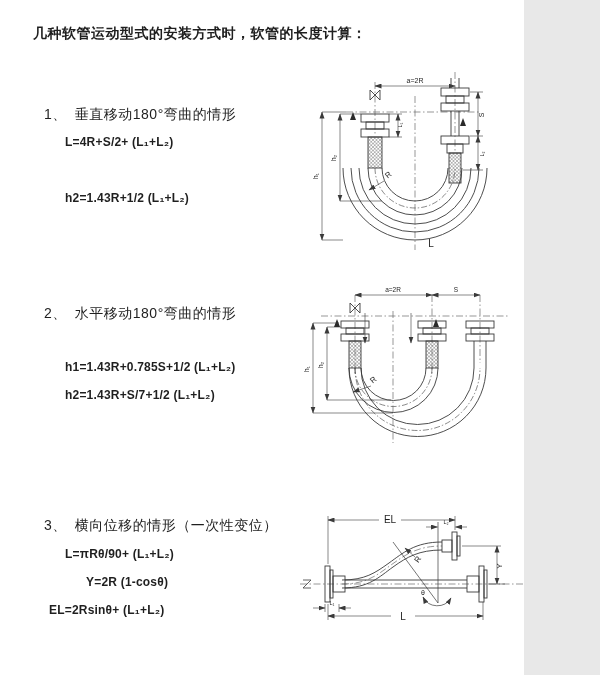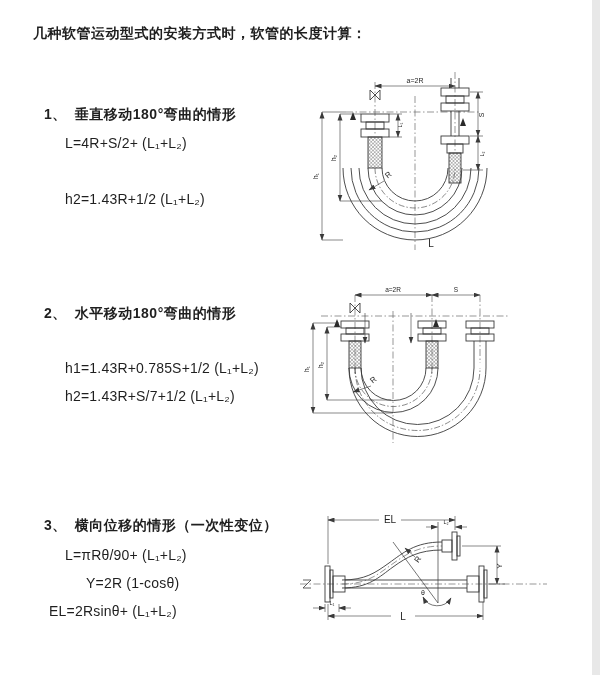--- a/index.html
+++ b/index.html
@@ -1,22 +1,22 @@
 <!DOCTYPE html>
 <html><head>
 <meta charset="utf-8">
 <style>
   html,body{margin:0;padding:0;background:#e8e8e8;}
-  #page{position:relative;width:592px;height:675px;background:#ffffff;overflow:hidden;
+  #page{position:relative;width:524px;height:675px;background:#ffffff;overflow:hidden;
         font-family:"Liberation Sans","DejaVu Sans",sans-serif;color:#1f1f1f;}
   .txt{position:absolute;white-space:nowrap;}
   .title{font-size:14px;font-weight:700;letter-spacing:.5px;}
-  .sec-head{font-size:14px;font-weight:700;letter-spacing:.5px;}
+  .sec-head{font-size:14px;font-weight:400;letter-spacing:.5px;}
   .sec-head .idx{margin-right:8px;}
-  .formula{font-size:14px;font-weight:400;letter-spacing:.2px;}
+  .formula{font-size:12px;font-weight:700;letter-spacing:.2px;}
   svg{position:absolute;}
   svg text{fill:#1f1f1f;font-family:"Liberation Sans","DejaVu Sans",sans-serif;stroke:none;}
 </style>
 </head>
 <body>
 
 <div id="page">
 
   <div class="txt title" style="left:33px;top:25px;">几种软管运动型式的安装方式时，软管的长度计算：</div>
 

